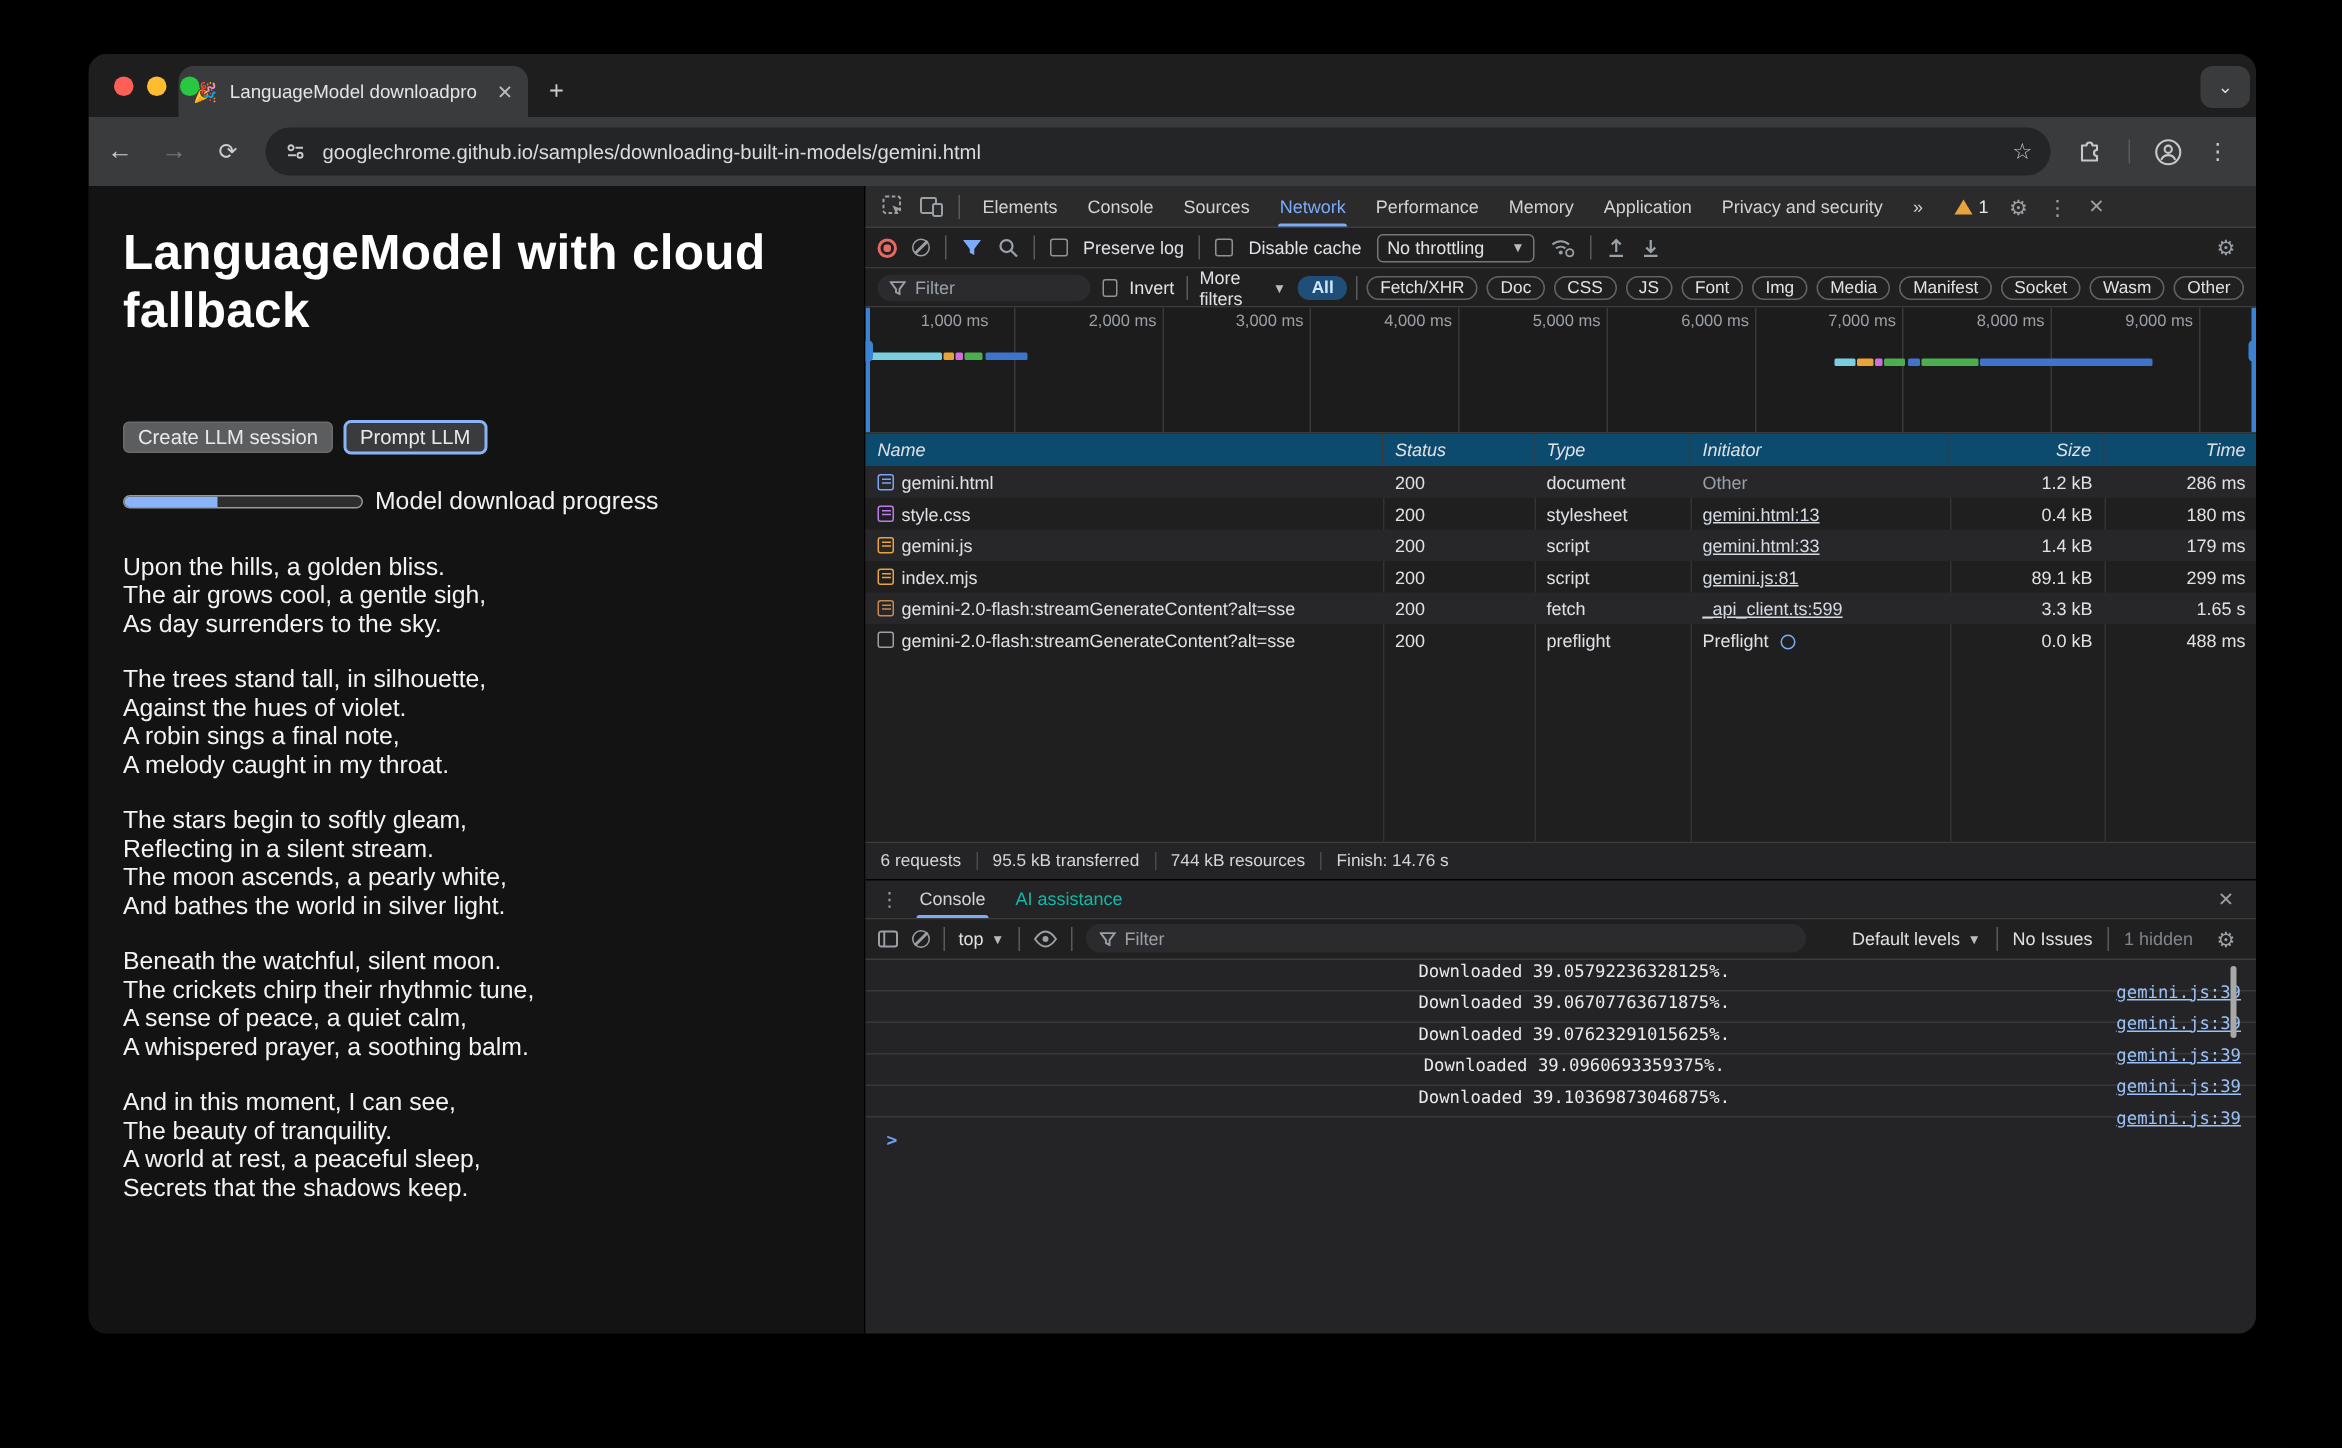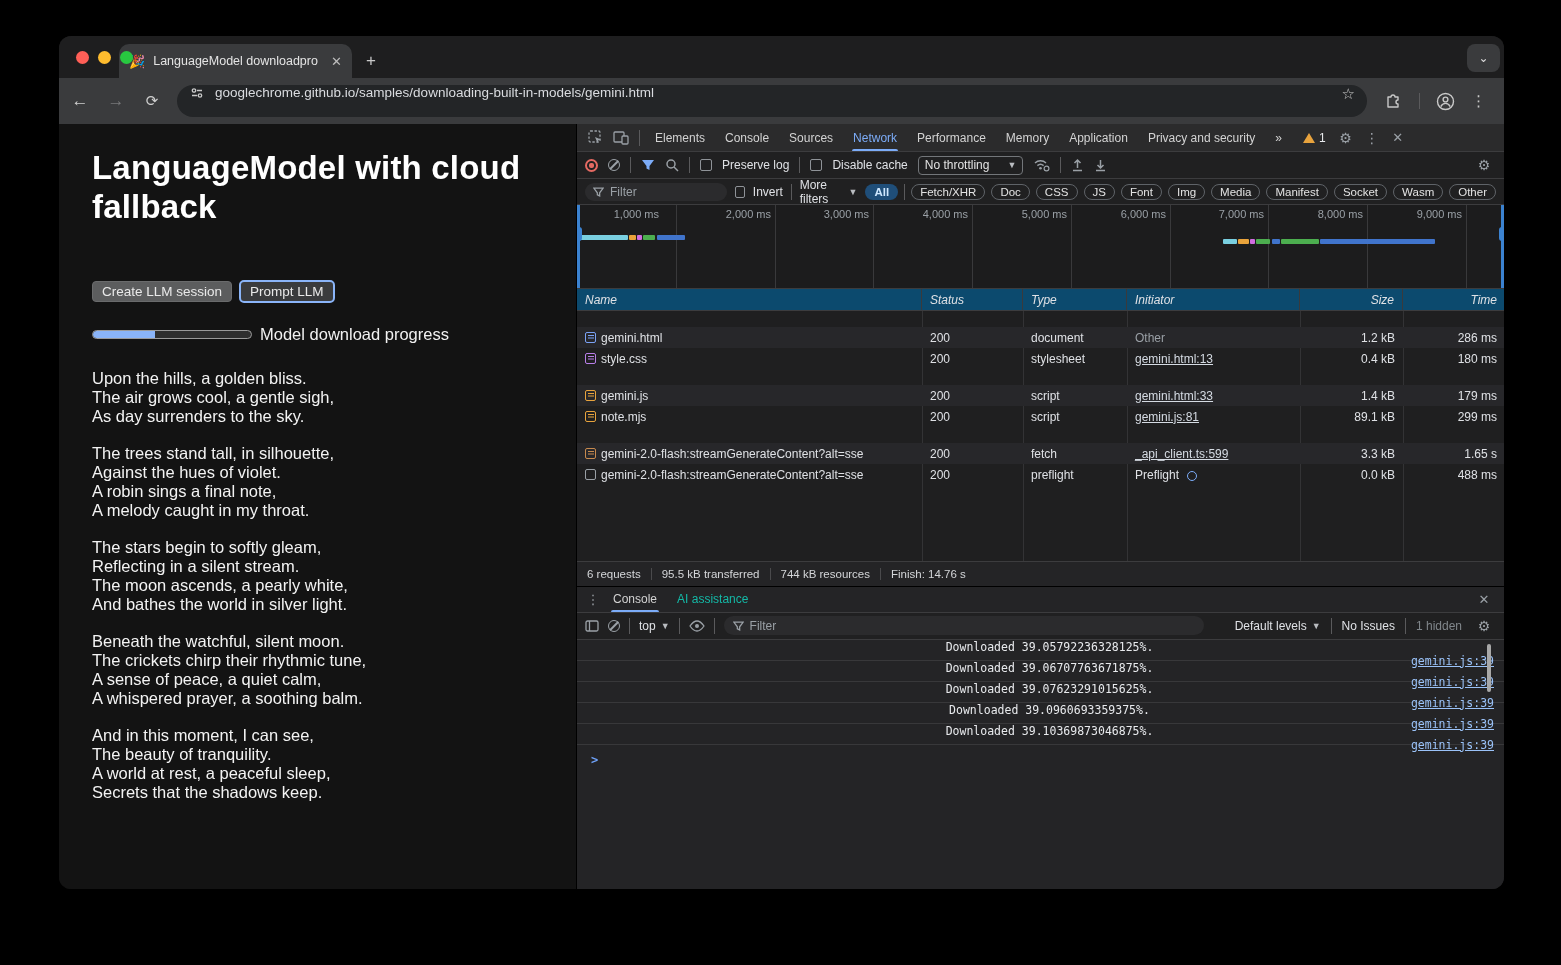--- a/index.html
+++ b/index.html
@@ -15,28 +15,28 @@
   .lights{position:absolute;left:17px;top:15px;display:flex;gap:9px;}
   .light{width:13px;height:13px;border-radius:50%;}
   .tab{margin-left:60px;width:233px;height:34px;background:#3a3b3d;border-radius:10px 10px 0 0;display:flex;align-items:center;padding:0 10px;gap:8px;}
   .tab-title{font-size:12.5px;color:#e4e4e4;white-space:nowrap;overflow:hidden;flex:1;}
   .tab-close{color:#bdbdbd;font-size:13px;cursor:default;}
   .newtab{color:#c9c9c9;font-size:17px;margin:0 0 7px 14px;}
   .strip-chevron{position:absolute;right:4px;top:8px;width:33px;height:28px;background:#3a3b3d;border-radius:8px;color:#ddd;display:flex;align-items:center;justify-content:center;font-size:12px;}
   .toolbar{height:46px;background:#3a3b3d;display:flex;align-items:center;padding:0 10px;gap:14px;flex:none;}
   .nav-ic{font-size:17px;color:#cfcfcf;width:22px;text-align:center;}
   .nav-ic.dim{color:#77787a;}
-  .omnibox{flex:1;height:32px;background:#232527;border-radius:16px;display:flex;padding:0 12px;gap:10px;max-width:1190px;}
+  .omnibox{flex:1;height:32px;background:#232527;border-radius:16px;display:flex;align-items:center;padding:0 12px;gap:10px;max-width:1190px;}
   .url{font-size:13.5px;color:#dadce0;flex:1;white-space:nowrap;overflow:hidden;}
   .star{color:#c7c7c7;font-size:15px;}
   .tb-right{display:flex;align-items:center;gap:16px;margin-left:4px;}
   .sep-v{width:1px;height:16px;background:#5a5a5c;}
   
   .content{flex:1;display:flex;min-height:0;}
-  .page{width:517px;flex:none;background:#131313;padding:24px 0 0 33px;color:#fff;}
+  .page{width:517px;flex:none;background:#131313;padding:24px 0 0 23px;color:#fff;}
   .page h1{font-size:33px;line-height:39px;font-weight:700;width:440px;letter-spacing:.2px;}
   .btn-row{margin-top:54px;display:flex;gap:7px;align-items:center;}
   .btn{font-size:13.5px;color:#e9e9e9;background:#5c5d5e;border:1px solid #6a6b6c;border-radius:4px;padding:2px 9px;}
   .btn.focused{background:#3a3b3d;border:2px solid #8ab4f8;border-radius:5px;}
   .prog-row{margin-top:22px;display:flex;align-items:center;gap:8px;}
   .progress{width:160px;height:9px;border:1px solid #9a9a9a;border-radius:5px;background:#2e2e2e;overflow:hidden;}
   .progress .fill{height:100%;background:#8ab4f8;border-radius:5px 0 0 5px;}
   .prog-label{font-size:16.5px;color:#f1f1f1;}
   .poem{margin-top:25px;font-size:16.5px;line-height:19px;color:#f3f3f3;}
   .stanza{margin-bottom:18px;}
@@ -73,21 +73,21 @@
   .seg{position:absolute;height:5px;border-radius:1px;}
   .c-cyan{background:#79cfe0;} .c-orange{background:#e9a33b;} .c-pink{background:#d06ee0;}
   .c-green{background:#4cae4f;} .c-blue{background:#4074cc;}
   
   .tbl-header{height:22px;background:#0c4a6e;border-bottom:1px solid var(--dt-border);display:grid;grid-template-columns:345px 101px 104px 173px 103px 102px;align-items:center;flex:none;font-style:italic;}
   .tbl-header .th{padding:0 8px;color:#dfe1e5;border-right:1px solid #3a3a3c;height:100%;display:flex;align-items:center;}
   .th.r, .cell.r{justify-content:flex-end;text-align:right;}
   .tbl-body{flex:1;position:relative;background:#1f1f20;min-height:0;}
   .colline{position:absolute;top:0;bottom:0;width:1px;background:#333335;}
   .row{height:21px;display:grid;grid-template-columns:345px 101px 104px 173px 103px 102px;align-items:center;position:relative;}
-  .row.odd{background:#27272a;margin-top:16px;}
+  .row.odd{background:#27272a;}
   .cell{padding:0 8px;white-space:nowrap;overflow:hidden;display:flex;align-items:center;gap:5px;font-size:12px;color:#dfe1e5;}
   .fico{width:11px;height:11px;border-radius:2px;flex:none;border:1.5px solid;position:relative;}
   .fico::after{content:"";position:absolute;left:1.5px;right:1.5px;top:2px;height:1.2px;background:currentColor;box-shadow:0 2.5px 0 currentColor;}
   .i-doc{border-color:#7ba2f5;color:#7ba2f5;}
   .i-css{border-color:#b87fe8;color:#b87fe8;}
   .i-js{border-color:#e8a33d;color:#e8a33d;}
   .i-fetch{border-color:#c78a4e;color:#c78a4e;}
   .i-plain{border-color:#9aa0a6;color:transparent;}
   .init-link{color:#d5dbe3;text-decoration:underline;}
   .init-other{color:#9aa0a6;}
@@ -398,21 +398,21 @@
           <span class="cell">script</span>
           <span class="cell">
               <a class="init-link">gemini.html:33</a>
             </span>
           <span class="cell r">1.4 kB</span>
           <span class="cell r">179 ms</span>
         </div>
         <div class="row">
           <span class="cell">
               <span class="fico i-js"></span>
-              <span>note.mjs</span>
+              <span>index.mjs</span>
             </span>
           <span class="cell">200</span>
           <span class="cell">script</span>
           <span class="cell">
               <a class="init-link">gemini.js:81</a>
             </span>
           <span class="cell r">89.1 kB</span>
           <span class="cell r">299 ms</span>
         </div>
         <div class="row odd">

